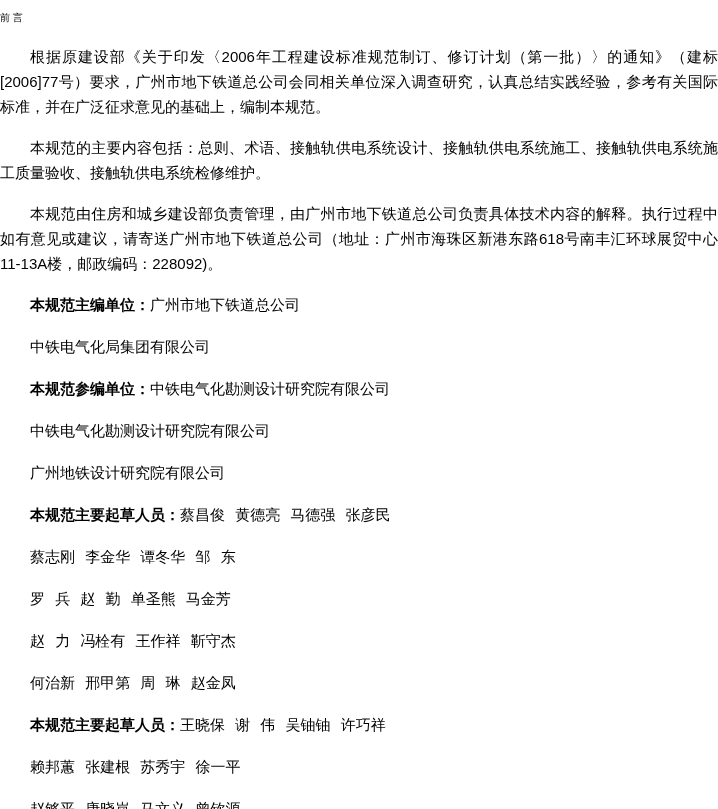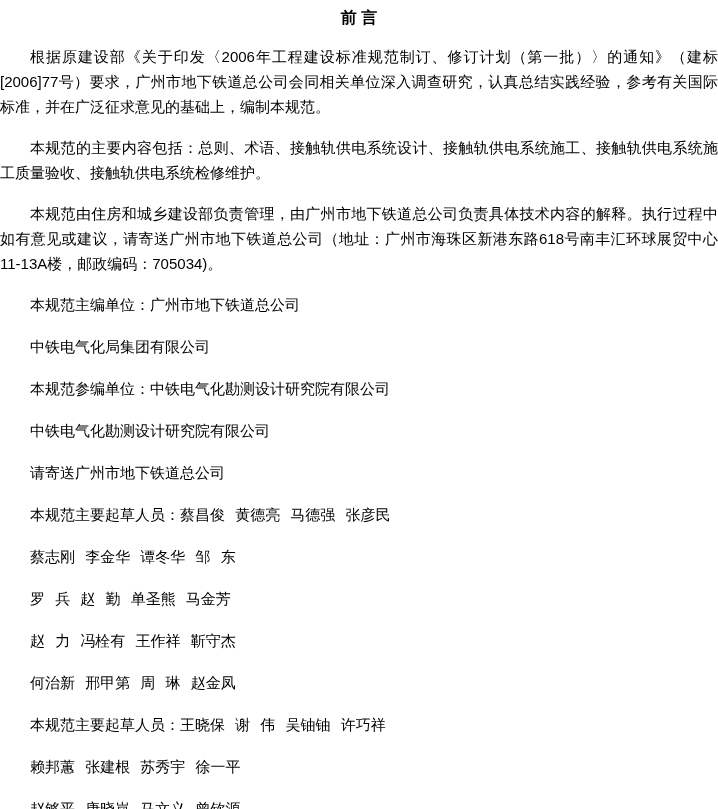--- a/index.html
+++ b/index.html
@@ -14,70 +14,69 @@
       overflow: hidden;
       color: #000000;
       font-family: "Liberation Sans", "DejaVu Sans", sans-serif;
       font-size: 15px;
     }
     .page {
       width: 718px;
       padding-top: 5px;
     }
     .doc-title {
-      font-size: 16px;
-      font-weight: bold;
-      text-align: center;
+      font-size: 10px;
+      font-weight: normal;
       margin: 0 0 14px 0;
       line-height: 25px;
       white-space: pre-wrap;
     }
     p.para {
       margin: 0 0 16px 0;
       line-height: 25px;
       text-indent: 2em;
       text-align: justify;
       white-space: normal;
     }
     p.entry {
       margin: 0 0 17px 0;
       line-height: 25px;
       text-indent: 2em;
     }
     p.entry .entry-label {
-      font-weight: normal;
+      font-weight: bold;
       white-space: pre-wrap;
     }
     p.entry .entry-value {
       font-weight: normal;
       white-space: pre-wrap;
       word-spacing: 6px;
       text-align: center;
     }
   </style>
 </head>
 <body>
 
 <div class="page">
 
   <h1 class="doc-title">前 言</h1>
 
   <p class="para">根据原建设部《关于印发〈2006年工程建设标准规范制订、修订计划（第一批）〉的通知》（建标[2006]77号）要求，广州市地下铁道总公司会同相关单位深入调查研究，认真总结实践经验，参考有关国际标准，并在广泛征求意见的基础上，编制本规范。</p>
   <p class="para">本规范的主要内容包括：总则、术语、接触轨供电系统设计、接触轨供电系统施工、接触轨供电系统施工质量验收、接触轨供电系统检修维护。</p>
-  <p class="para">本规范由住房和城乡建设部负责管理，由广州市地下铁道总公司负责具体技术内容的解释。执行过程中如有意见或建议，请寄送广州市地下铁道总公司（地址：广州市海珠区新港东路618号南丰汇环球展贸中心11-13A楼，邮政编码：705034)。</p>
+  <p class="para">本规范由住房和城乡建设部负责管理，由广州市地下铁道总公司负责具体技术内容的解释。执行过程中如有意见或建议，请寄送广州市地下铁道总公司（地址：广州市海珠区新港东路618号南丰汇环球展贸中心11-13A楼，邮政编码：228092)。</p>
 
   <p class="entry"><span class="entry-label">本规范主编单位：</span><span class="entry-value">广州市地下铁道总公司</span></p>
 
   <p class="entry"><span class="entry-label"></span><span class="entry-value">中铁电气化局集团有限公司</span></p>
 
   <p class="entry"><span class="entry-label">本规范参编单位：</span><span class="entry-value">中铁电气化勘测设计研究院有限公司</span></p>
 
   <p class="entry"><span class="entry-label"></span><span class="entry-value">中铁电气化勘测设计研究院有限公司</span></p>
 
-  <p class="entry"><span class="entry-label"></span><span class="entry-value">请寄送广州市地下铁道总公司</span></p>
+  <p class="entry"><span class="entry-label"></span><span class="entry-value">广州地铁设计研究院有限公司</span></p>
 
   <p class="entry"><span class="entry-label">本规范主要起草人员：</span><span class="entry-value">蔡昌俊 黄德亮 马德强 张彦民</span></p>
 
   <p class="entry"><span class="entry-label"></span><span class="entry-value">蔡志刚 李金华 谭冬华 邹 东</span></p>
 
   <p class="entry"><span class="entry-label"></span><span class="entry-value">罗 兵 赵 勤 单圣熊 马金芳</span></p>
 
   <p class="entry"><span class="entry-label"></span><span class="entry-value">赵 力 冯栓有 王作祥 靳守杰</span></p>
 
   <p class="entry"><span class="entry-label"></span><span class="entry-value">何治新 邢甲第 周 琳 赵金凤</span></p>

